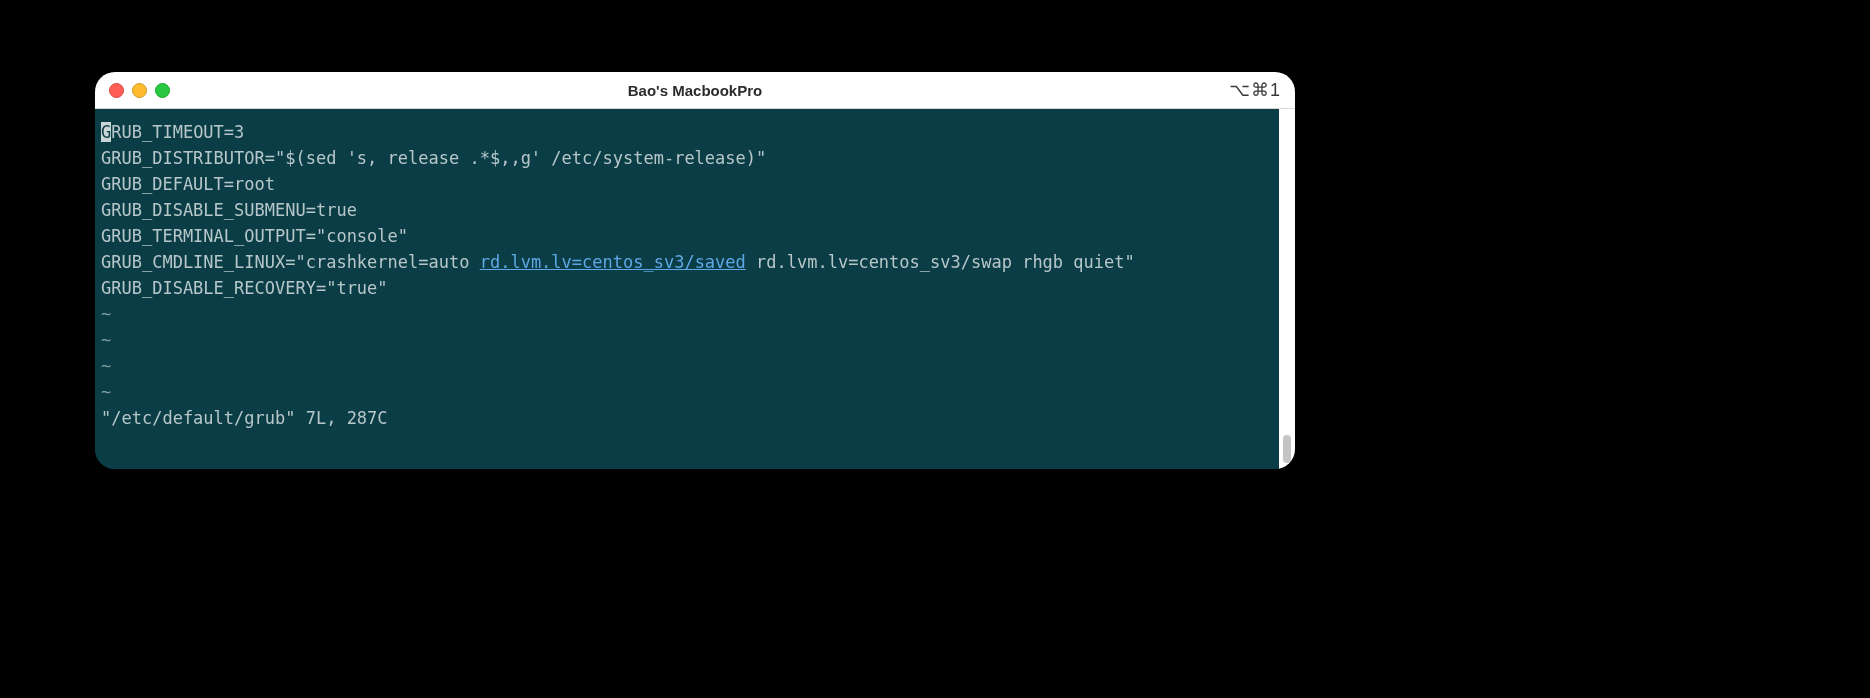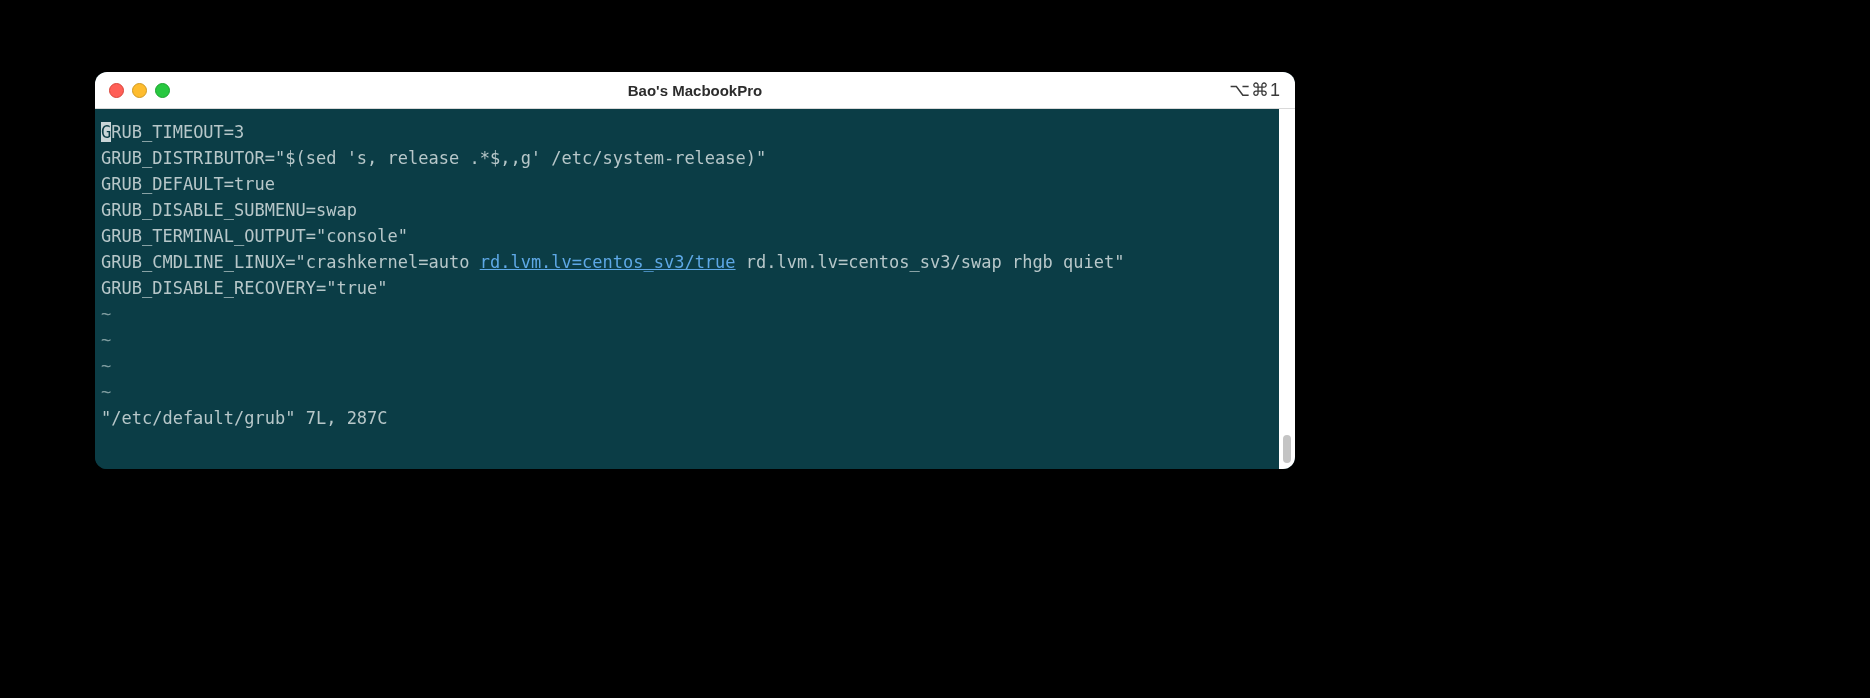--- a/index.html
+++ b/index.html
@@ -15,21 +15,21 @@
     position: relative;
     width: 1870px;
     height: 698px;
   }
   .window {
     position: absolute;
     left: 95px;
     top: 72px;
     width: 1200px;
     height: 397px;
-    border-radius: 12px;
+    border-radius: 20px;
     background: #0b3d46;
     box-shadow: 0 30px 60px rgba(0,0,0,0.6), 0 0 0 1px rgba(0,0,0,0.2);
     overflow: hidden;
     display: flex;
     flex-direction: column;
   }
   .titlebar {
     height: 36px;
     background: #ffffff;
     display: flex;
@@ -127,24 +127,24 @@
         <div class="tl tl-minimize"></div>
         <div class="tl tl-zoom"></div>
       </div>
       <div class="title">Bao's MacbookPro</div>
       <div class="shortcut">⌥⌘1</div>
     </div>
 
     <div class="term-wrap">
       <div class="term"><span class="highlight-cursor">G</span><span>RUB_TIMEOUT=3</span>
 <span>GRUB_DISTRIBUTOR="$(sed 's, release .*$,,g' /etc/system-release)"</span>
-<span>GRUB_DEFAULT=true</span>
-<span>GRUB_DISABLE_SUBMENU=swap</span>
+<span>GRUB_DEFAULT=root</span>
+<span>GRUB_DISABLE_SUBMENU=true</span>
 <span>GRUB_TERMINAL_OUTPUT="console"</span>
-<span>GRUB_CMDLINE_LINUX="crashkernel=auto </span><span class="hyperlink">rd.lvm.lv=centos_sv3/true</span><span> rd.lvm.lv=centos_sv3/swap rhgb quiet"</span>
+<span>GRUB_CMDLINE_LINUX="crashkernel=auto </span><span class="hyperlink">rd.lvm.lv=centos_sv3/saved</span><span> rd.lvm.lv=centos_sv3/swap rhgb quiet"</span>
 <span>GRUB_DISABLE_RECOVERY="true"</span>
 <span class="tilde">~</span>
 <span class="tilde">~</span>
 <span class="tilde">~</span>
 <span class="tilde">~</span>
 <span>"/etc/default/grub" 7L, 287C</span></div>
       <div class="scrollbar">
         <div class="thumb"></div>
       </div>
     </div>

